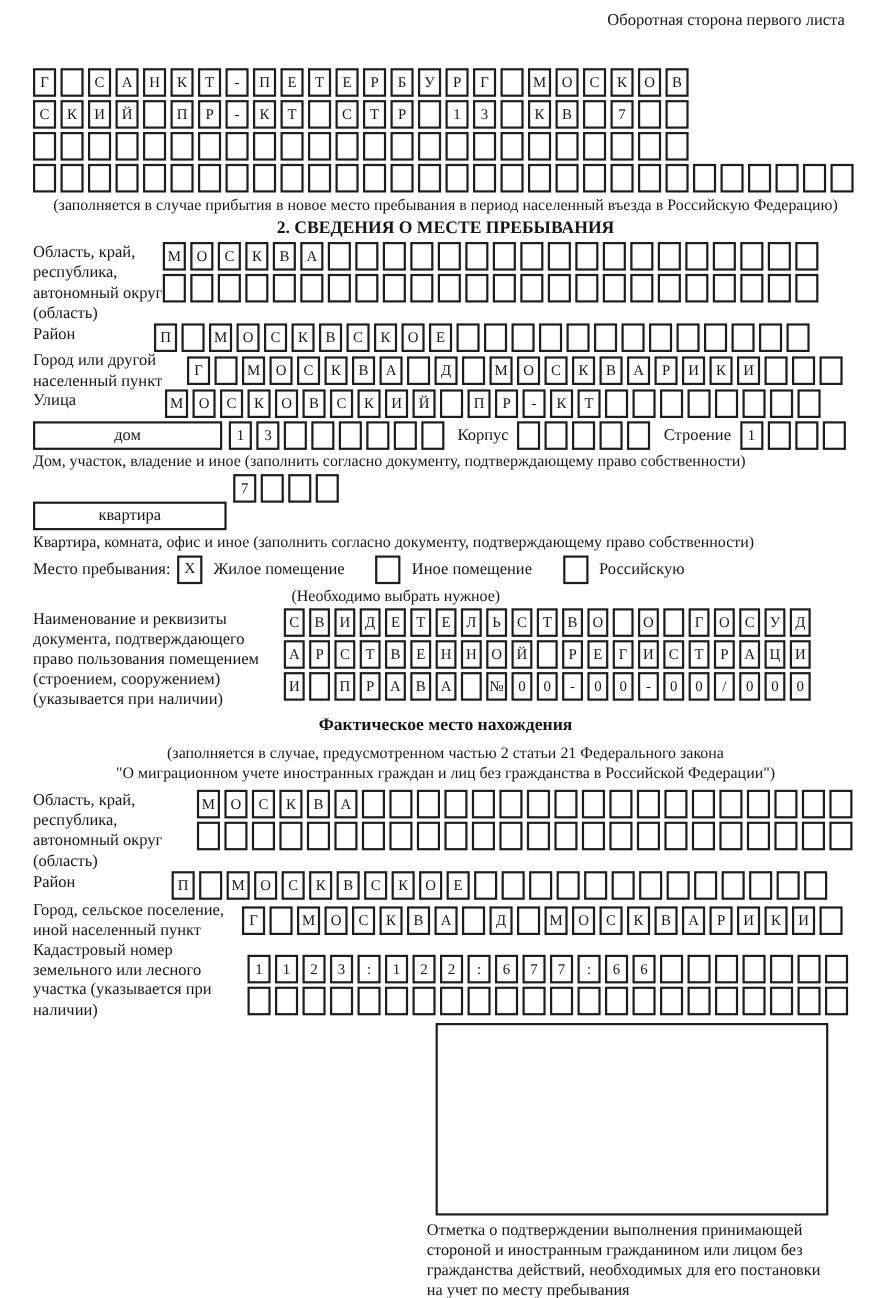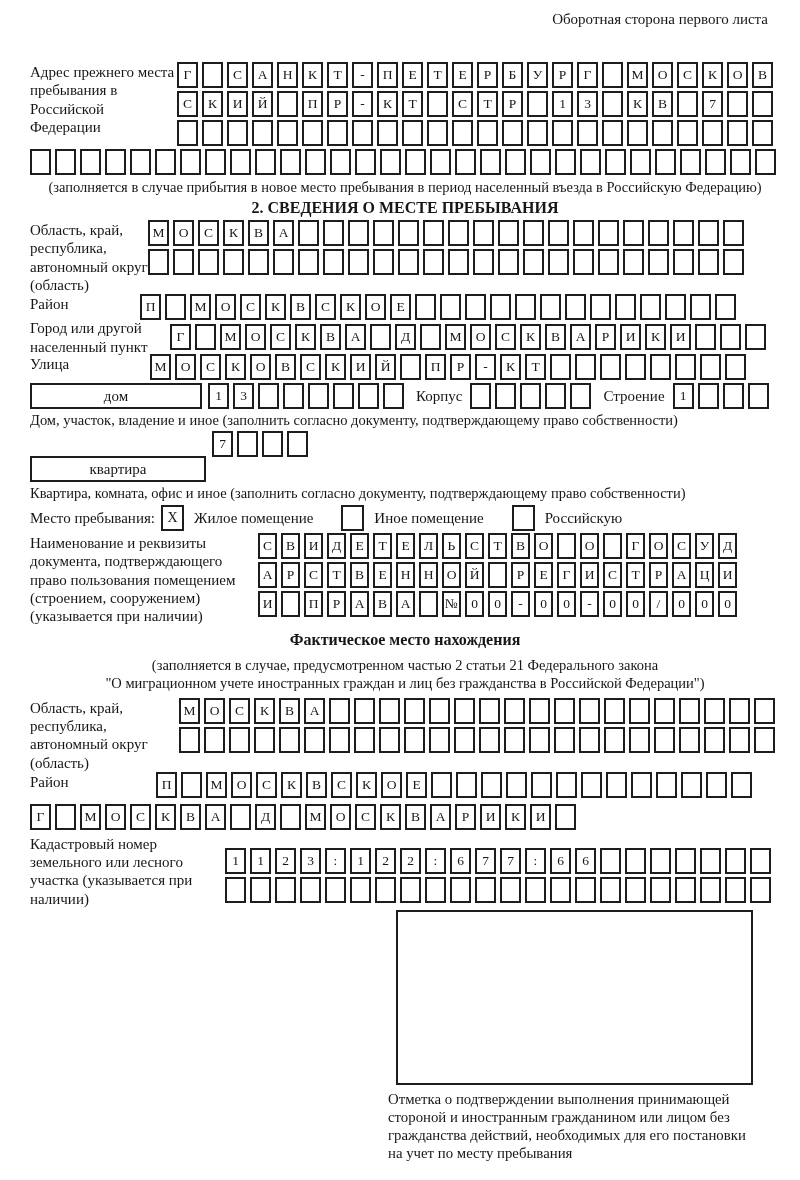--- a/index.html
+++ b/index.html
@@ -59,21 +59,20 @@
   .actual-title { margin-top:4px; margin-bottom:6px; }
 </style>
 </head>
 <body>
 
 <div class="page">
 
   <div class="header-note">Оборотная сторона первого листа</div>
 
   <div class="field mb0">
-    <div class="label w147">Адрес прежнего места пребывания в Российской Федерации</div>
     <div class="grid">
       <div class="cellrow">
           <span class="cell">Г</span>
           <span class="cell"></span>
           <span class="cell">С</span>
           <span class="cell">А</span>
           <span class="cell">Н</span>
           <span class="cell">К</span>
           <span class="cell">Т</span>
           <span class="cell">-</span>
@@ -375,20 +374,21 @@
 
   <div class="field mb2">
     <span class="stay-label">Место пребывания:</span>
     <span class="checkbox">X</span>
     <span class="stay-opt">Жилое помещение</span>
     <span class="checkbox"></span>
     <span class="stay-opt">Иное помещение</span>
     <span class="checkbox"></span>
     <span class="stay-opt">Российскую</span>
   </div>
+  <div class="stay-note">(Необходимо выбрать нужное)</div>
 
   <div class="field mb0">
     <div class="label w228">Наименование и реквизиты документа, подтверждающего право пользования помещением (строением, сооружением) (указывается при наличии)</div>
     <div class="grid tight">
       <div class="cellrow">
           <span class="cell">С</span>
           <span class="cell">В</span>
           <span class="cell">И</span>
           <span class="cell">Д</span>
           <span class="cell">Е</span>
@@ -546,20 +546,21 @@
         <span class="cell"></span>
         <span class="cell"></span>
         <span class="cell"></span>
         <span class="cell"></span>
         <span class="cell"></span>
         <span class="cell"></span>
       </div>
   </div>
 
   <div class="field vcenter mb0" style="height:34px">
+    <div class="label w190">Город, сельское поселение, иной населенный пункт</div>
     <div class="cellrow mb0">
         <span class="cell">Г</span>
         <span class="cell"></span>
         <span class="cell">М</span>
         <span class="cell">О</span>
         <span class="cell">С</span>
         <span class="cell">К</span>
         <span class="cell">В</span>
         <span class="cell">А</span>
         <span class="cell"></span>

